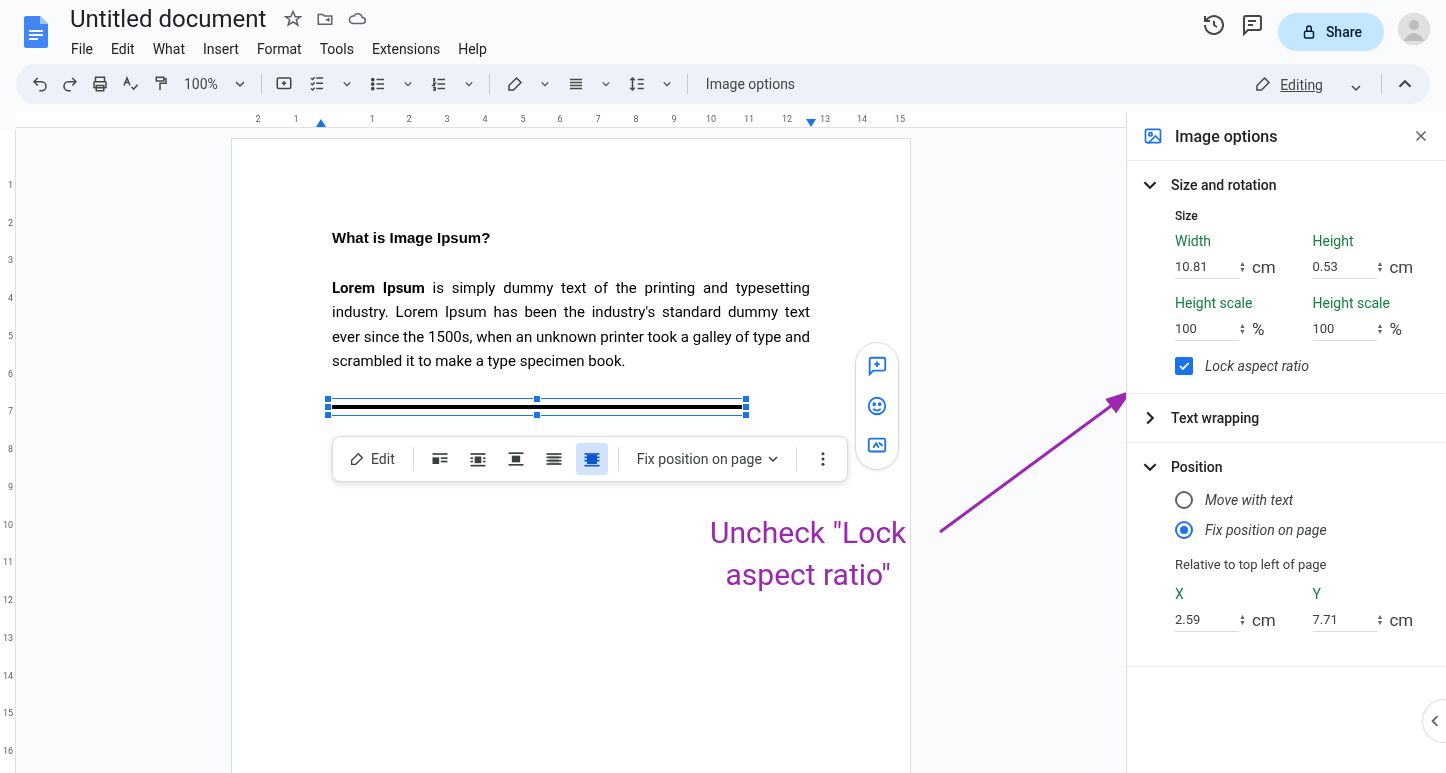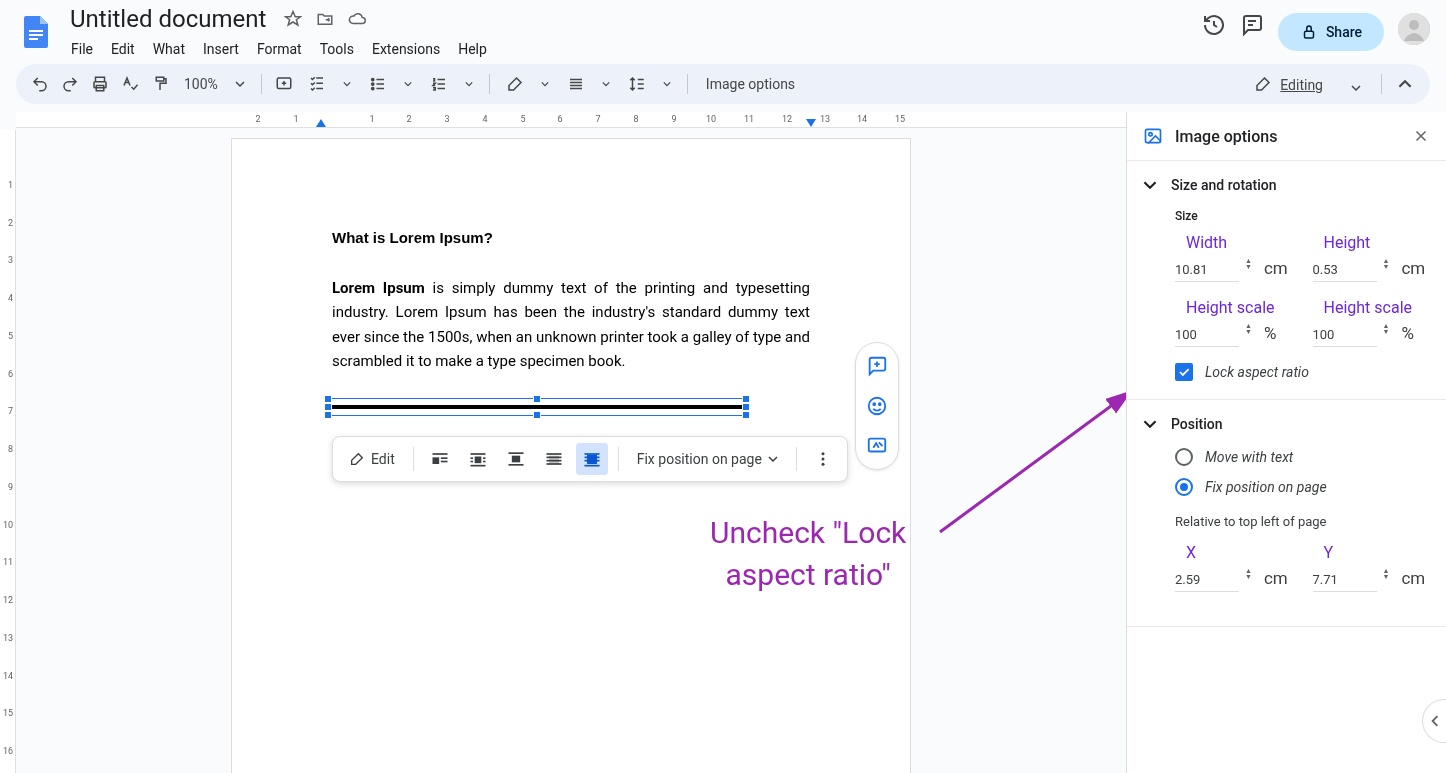--- a/index.html
+++ b/index.html
@@ -70,22 +70,22 @@
 
 .sidebar { width: 320px; background: #fff; border-left: 1px solid #dadce0; display: flex; flex-direction: column; overflow-y: auto; }
 .sb-header { display: flex; align-items: center; padding: 14px 16px; gap: 12px; border-bottom: 1px solid #e8eaed; }
 .sb-header .title { font-size: 16px; font-weight: 500; color: #202124; flex: 1; }
 .sb-section { border-bottom: 1px solid #e8eaed; }
 .sb-section-header { display: flex; align-items: center; padding: 16px; gap: 14px; font-size: 14px; font-weight: 500; color: #202124; }
 .sb-content { padding: 0 16px 18px 48px; }
 .sb-subheader { font-size: 12px; font-weight: 500; color: #202124; margin-bottom: 10px; }
 .field-row { display: flex; gap: 20px; margin-bottom: 16px; }
 .field { flex: 1; }
-.field label { font-size: 16px; color: #6d28d9; display: block; margin-bottom: 6px; margin-left: 11px; }
-.field-input { display: flex; gap: 6px; }
+.field label { font-size: 14px; color: #15803d; display: block; margin-bottom: 6px; }
+.field-input { display: flex; align-items: center; }
 .field-input input { width: 64px; border: none; border-bottom: 1px solid #dadce0; font-size: 13px; padding: 4px 0; background: transparent; color: #3c4043; }
 .field-input .stepper { display: flex; flex-direction: column; color: #5f6368; font-size: 7px; line-height: 6px; cursor: pointer; }
 .field-input .unit { font-size: 17px; color: #404040; margin-left: 6px; }
 .checkbox-row { display: flex; align-items: center; gap: 12px; margin-top: 6px; }
 .checkbox { width: 18px; height: 18px; background: #1a73e8; border-radius: 2px; display: flex; align-items: center; justify-content: center; color: #fff; }
 .checkbox-label { font-size: 14px; color: #3c4043; font-style: italic; }
 .radio-row { display: flex; align-items: center; gap: 12px; margin-bottom: 12px; font-style: italic; }
 .radio { width: 18px; height: 18px; border: 2px solid #5f6368; border-radius: 50%; display: flex; align-items: center; justify-content: center; }
 .radio.checked { border-color: #1a73e8; }
 .radio.checked::after { content: ''; width: 8px; height: 8px; background: #1a73e8; border-radius: 50%; }
@@ -331,21 +331,21 @@
       <span class="tick" style="top:395px">10</span>
       <span class="tick" style="top:432px">11</span>
       <span class="tick" style="top:470px">12</span>
       <span class="tick" style="top:508px">13</span>
       <span class="tick" style="top:546px">14</span>
       <span class="tick" style="top:583px">15</span>
       <span class="tick" style="top:621px">16</span>
     </div>
     <div class="canvas">
       <div class="page">
-        <h3>What is Lorem Ipsum?</h3>
+        <h3>What is Image Ipsum?</h3>
         <p><b>Lorem Ipsum</b><span> is simply dummy text of the printing and typesetting industry. Lorem Ipsum has been the industry's standard dummy text ever since the 1500s, when an unknown printer took a galley of type and scrambled it to make a type specimen book.</span></p>
         <div class="img-selected">
           <div class="bar"></div>
           <div class="handle h-tl"></div>
           <div class="handle h-tm"></div>
           <div class="handle h-tr"></div>
           <div class="handle h-ml"></div>
           <div class="handle h-mr"></div>
           <div class="handle h-bl"></div>
           <div class="handle h-bm"></div>
@@ -525,20 +525,28 @@
           <div class="checkbox">
             <svg width="14" height="14" viewBox="0 0 24 24" fill="none" stroke="#fff" stroke-width="3">
                 <path d="M5 12l5 5L20 7"></path>
               </svg>
           </div>
           <span class="checkbox-label">Lock aspect ratio</span>
         </div>
       </div>
     </div>
 
+    <div class="sb-section">
+      <div class="sb-section-header">
+        <svg width="14" height="14" viewBox="0 0 10 10">
+            <path d="M3 1l4 4-4 4" fill="none" stroke="#202124" stroke-width="1.5"></path>
+          </svg>
+        <span>Text wrapping</span>
+      </div>
+    </div>
 
     <div class="sb-section">
       <div class="sb-section-header">
         <svg width="14" height="14" viewBox="0 0 10 10">
             <path d="M1 3l4 4 4-4" fill="none" stroke="#202124" stroke-width="1.5"></path>
           </svg>
         <span>Position</span>
       </div>
       <div class="sb-content">
         <div class="radio-row">

